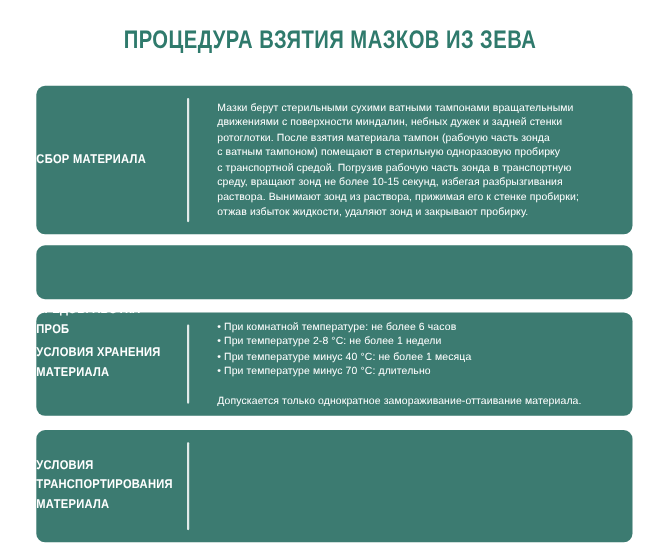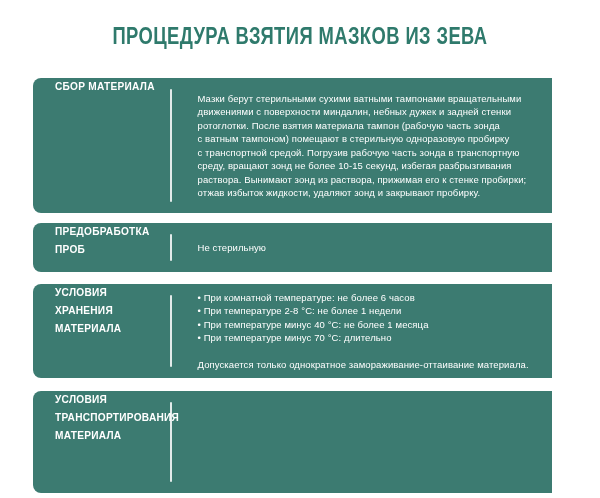--- a/index.html
+++ b/index.html
@@ -1,19 +1,19 @@
 <!DOCTYPE html>
 <html style="--background: #ffffff; --card: #3c7b71; --title: #2f7a6c; --text: #ffffff; --divider: #ffffff;"><head>
 <meta charset="utf-8">
 <style>
   * { margin: 0; padding: 0; box-sizing: border-box; }
   html, body { background: #fff; }
   .page {
     position: relative;
-    width: 552px;
+    width: 600px;
     height: 498px;
     background: var(--background, #ffffff);
     font-family: "Liberation Sans", sans-serif;
     overflow: hidden;
   }
   .title {
     position: absolute;
     top: 23px;
     left: 0;
     width: 600px;
@@ -34,28 +34,28 @@
     display: flex;
     flex-direction: column;
   }
   .card {
     background: var(--card, #3c7b71);
     border-radius: 8px;
     display: flex;
     align-items: stretch;
   }
   .card-1 { height: 135px; margin-bottom: 10px; }
-  .card-2 { height: 49px;  margin-bottom: 12px; }
+  .card-2 { height: 49px;  margin-bottom: 12px; flex-direction: column; }
   .card-3 { height: 94px;  margin-bottom: 13px; }
   .card-4 { height: 102px; }
   .label-cell {
     width: 137px;
     flex: 0 0 137px;
     display: flex;
-    padding-left: 22px;
+    align-items: center;
   }
   .label-text {
     color: var(--text, #ffffff);
     font-weight: bold;
     font-size: 11.5px;
     line-height: 1.55;
     letter-spacing: 0.3px;
     white-space: pre-line;
     transform: scaleX(0.88);
     transform-origin: left center;

